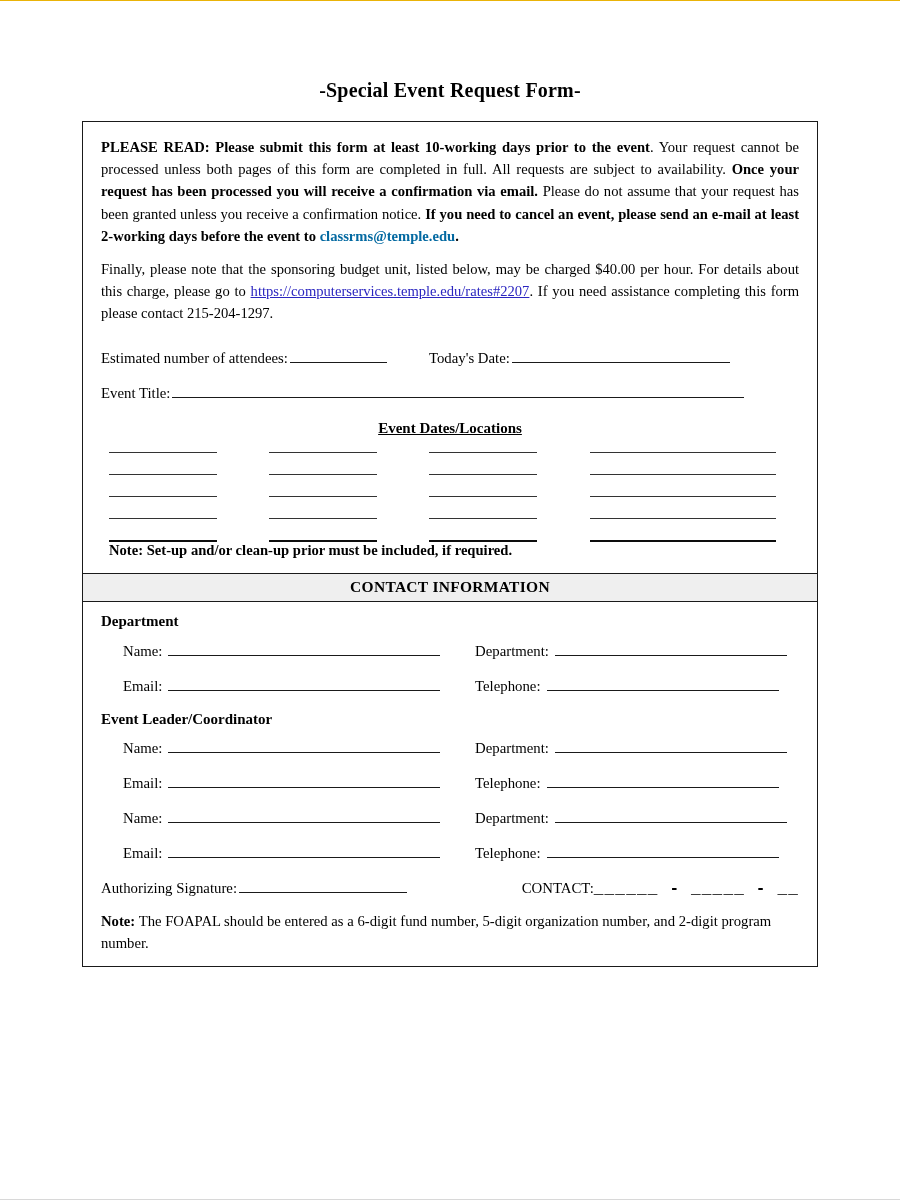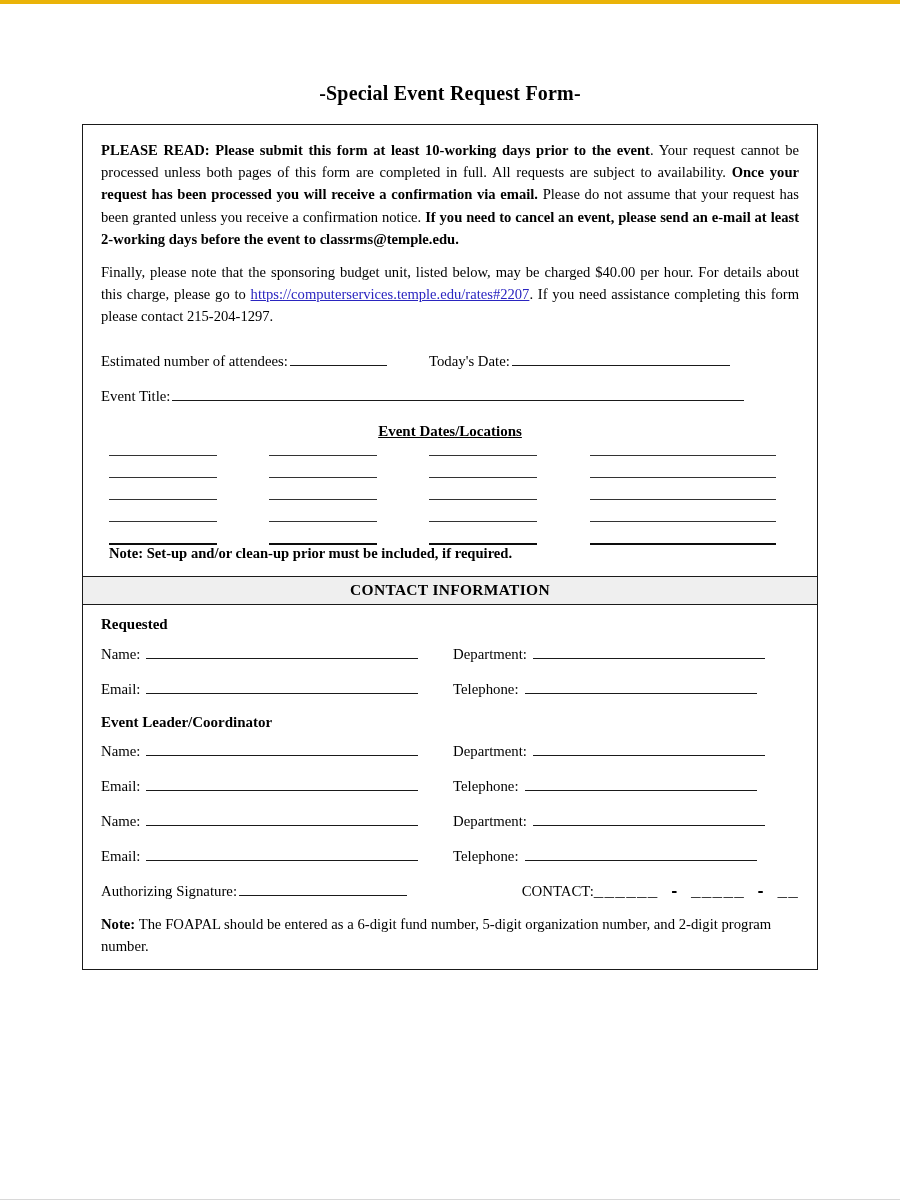--- a/index.html
+++ b/index.html
@@ -14,21 +14,21 @@
     font-family: "Liberation Serif", "DejaVu Serif", serif;
     color: #000000;
     overflow: hidden;
   }
   .page {
     position: relative;
     width: 900px;
     height: 1200px;
     background: #ffffff;
     box-sizing: border-box;
-    border-top: 4px solid #eab308;
+    border-top: 1px solid #eab308;
     border-bottom: 1px solid #d8d8d8;
   }
 
   
   .doc-title {
     text-align: center;
     font-size: 20px;
     font-weight: bold;
     letter-spacing: 0.2px;
     padding-top: 78px;
@@ -51,21 +51,21 @@
   .intro {
     padding: 14px 18px 12px 18px;
     font-size: 14.6px;
     line-height: 1.52;
     text-align: justify;
   }
   .intro p { margin: 0 0 11px 0; }
   .intro p:last-child { margin-bottom: 2px; }
   .b { font-weight: bold; }
   a.mail-link {
-    color: #000000;
+    color: #0369a1;
     text-decoration: none;
   }
   a.url-link {
     color: #2a25c0;
     text-decoration: underline;
   }
 
   
   .section-band {
     background: #efefef;
@@ -174,21 +174,21 @@
     width: 352px;
     display: flex;
     align-items: baseline;
   }
   .pair-row .right {
     display: flex;
     align-items: baseline;
   }
   .pair-row .left .fill { width: 272px; }
   .pair-row .right .fill { width: 232px; }
-  .pair-row .lbl { margin-right: 4px; }
+  .pair-row .lbl { margin-right: 4px; margin-left: 22px; }
 
   .sig-row {
     display: flex;
     align-items: baseline;
     margin-bottom: 8px;
     justify-content: space-between;
   }
   .sig-row .left { width: 352px; display: flex; align-items: baseline; }
   .sig-row .left .fill { width: 168px; }
   .sig-row .right { display: flex; align-items: baseline; }
@@ -315,21 +315,21 @@
         </div>
 
       <div class="note-line">Note: Set-up and/or clean-up prior must be included, if required.</div>
     </div>
 
     <div class="section-band">CONTACT INFORMATION</div>
 
     <div class="contact-body">
 
       <div id="contact-groups">
-          <div class="grp-title">Requested</div>
+          <div class="grp-title">Department</div>
           <div class="pair-row">
             <div class="left">
               <span class="lbl">Name:</span>
               <span class="fill"></span>
             </div>
             <div class="right">
               <span class="lbl">Department:</span>
               <span class="fill"></span>
             </div>
           </div>

